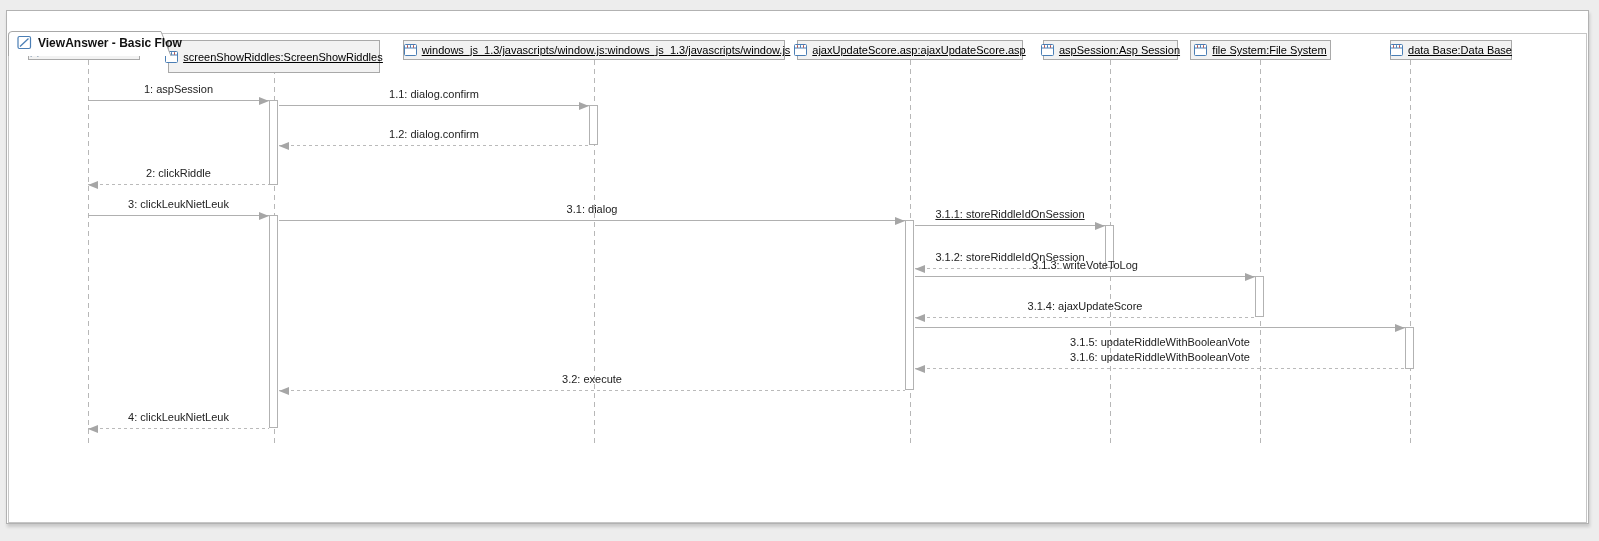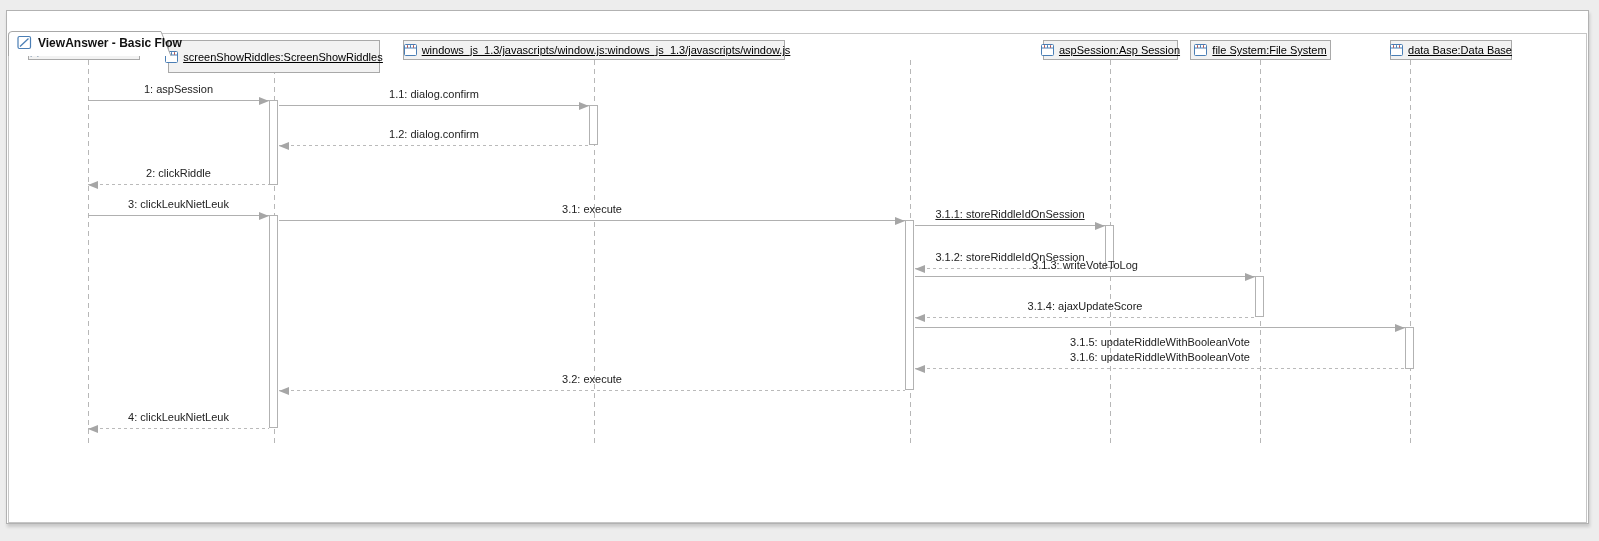--- a/index.html
+++ b/index.html
@@ -121,20 +121,32 @@
           <rect x="0.5" y="0.5" width="12" height="11" rx="1" fill="#fff" stroke="#4a7eb5"></rect>
           <line x1="0.5" y1="4" x2="12.5" y2="4" stroke="#4a7eb5"></line>
           <line x1="3.5" y1="1.2" x2="3.5" y2="3.8" stroke="#b05555"></line>
           <line x1="6.5" y1="1.2" x2="6.5" y2="3.8" stroke="#4a7eb5"></line>
           <line x1="9.5" y1="1.2" x2="9.5" y2="3.8" stroke="#b05555"></line>
         </svg>
       </span>
       <span class="hlabel">windows_js_1.3/javascripts/window.js:windows_js_1.3/javascripts/window.js</span>
     </div>
     <div class="lifeline" style="left: 909.5px; top: 60px; height: 384px;"></div>
+    <div class="lhead" style="left: 797px; width: 226px; top: 40px; height: 20px;">
+      <span class="hicon">
+        <svg width="13" height="12" viewBox="0 0 13 12">
+          <rect x="0.5" y="0.5" width="12" height="11" rx="1" fill="#fff" stroke="#4a7eb5"></rect>
+          <line x1="0.5" y1="4" x2="12.5" y2="4" stroke="#4a7eb5"></line>
+          <line x1="3.5" y1="1.2" x2="3.5" y2="3.8" stroke="#b05555"></line>
+          <line x1="6.5" y1="1.2" x2="6.5" y2="3.8" stroke="#4a7eb5"></line>
+          <line x1="9.5" y1="1.2" x2="9.5" y2="3.8" stroke="#b05555"></line>
+        </svg>
+      </span>
+      <span class="hlabel">ajaxUpdateScore.asp:ajaxUpdateScore.asp</span>
+    </div>
     <div class="lifeline" style="left: 1109.5px; top: 60px; height: 384px;"></div>
     <div class="lhead" style="left: 1043px; width: 135px; top: 40px; height: 20px;">
       <span class="hicon">
         <svg width="13" height="12" viewBox="0 0 13 12">
           <rect x="0.5" y="0.5" width="12" height="11" rx="1" fill="#fff" stroke="#4a7eb5"></rect>
           <line x1="0.5" y1="4" x2="12.5" y2="4" stroke="#4a7eb5"></line>
           <line x1="3.5" y1="1.2" x2="3.5" y2="3.8" stroke="#b05555"></line>
           <line x1="6.5" y1="1.2" x2="6.5" y2="3.8" stroke="#4a7eb5"></line>
           <line x1="9.5" y1="1.2" x2="9.5" y2="3.8" stroke="#b05555"></line>
         </svg>
@@ -184,21 +196,21 @@
     <div class="arrowhead left" style="top: 141.5px; left: 279px;"></div>
     <div class="msg-label" style="left: 434px; top: 128px;">1.2: dialog.confirm</div>
     <div class="msg-line dashed" style="left: 88px; width: 181px; top: 184px;"></div>
     <div class="arrowhead left" style="top: 180.5px; left: 88px;"></div>
     <div class="msg-label" style="left: 178.5px; top: 167px;">2: clickRiddle</div>
     <div class="msg-line solid" style="left: 88px; width: 181px; top: 215px;"></div>
     <div class="arrowhead right" style="top: 211.5px; left: 259px;"></div>
     <div class="msg-label" style="left: 178.5px; top: 198px;">3: clickLeukNietLeuk</div>
     <div class="msg-line solid" style="left: 279px; width: 626px; top: 220px;"></div>
     <div class="arrowhead right" style="top: 216.5px; left: 895px;"></div>
-    <div class="msg-label" style="left: 592px; top: 203px;">3.1: execute</div>
+    <div class="msg-label" style="left: 592px; top: 203px;">3.1: dialog</div>
     <div class="msg-line solid" style="left: 915px; width: 190px; top: 225px;"></div>
     <div class="arrowhead right" style="top: 221.5px; left: 1095px;"></div>
     <div class="msg-label" style="left: 1010px; top: 208px; text-decoration: underline;">3.1.1: storeRiddleIdOnSession</div>
     <div class="msg-line dashed" style="left: 915px; width: 190px; top: 268px;"></div>
     <div class="arrowhead left" style="top: 264.5px; left: 915px;"></div>
     <div class="msg-label" style="left: 1010px; top: 251px;">3.1.2: storeRiddleIdOnSession</div>
     <div class="msg-line solid" style="left: 915px; width: 340px; top: 276px;"></div>
     <div class="arrowhead right" style="top: 272.5px; left: 1245px;"></div>
     <div class="msg-label" style="left: 1085px; top: 259px;">3.1.3: writeVoteToLog</div>
     <div class="msg-line dashed" style="left: 915px; width: 340px; top: 317px;"></div>

